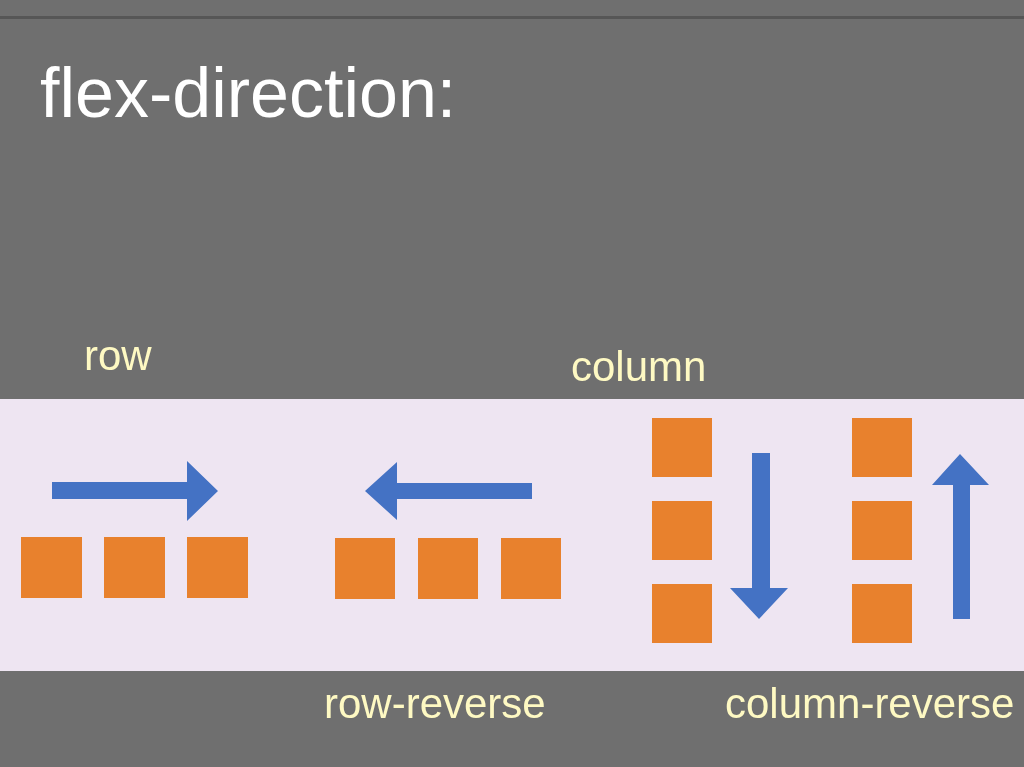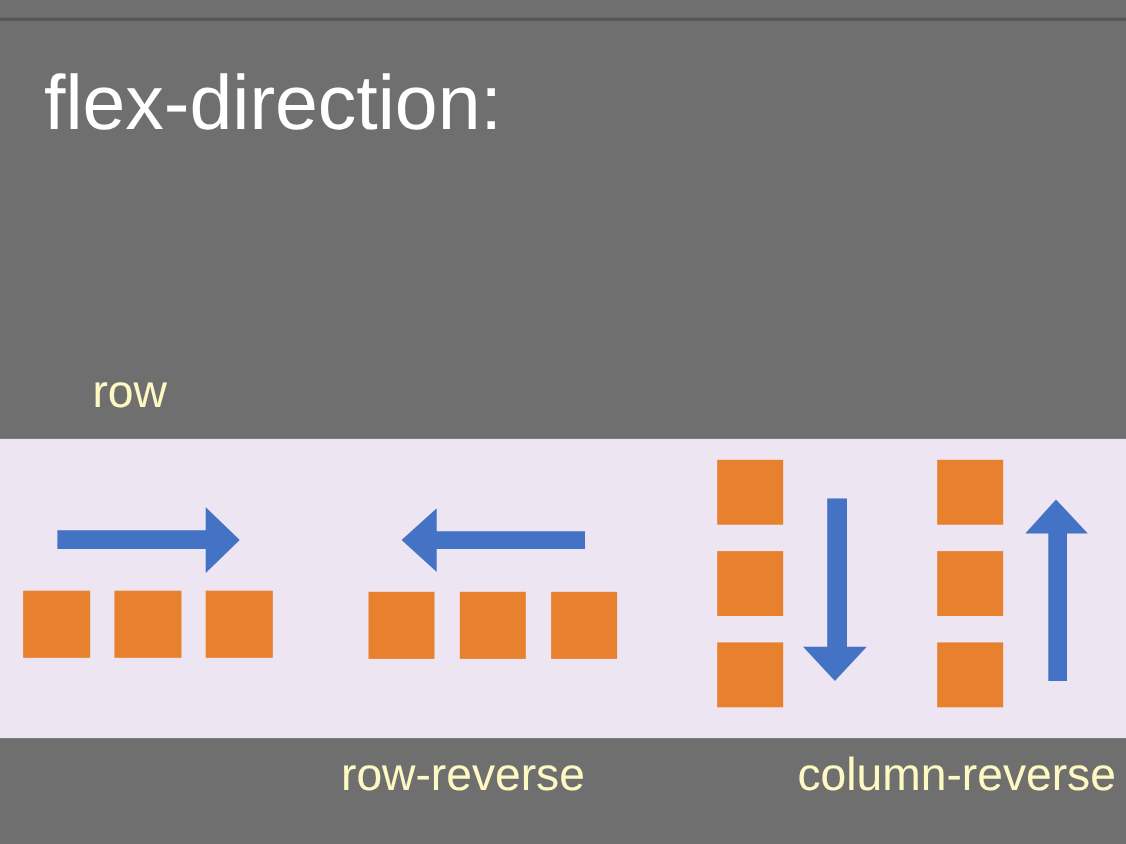--- a/index.html
+++ b/index.html
@@ -38,21 +38,21 @@
   .label {
     position: absolute;
     margin: 0;
     font-size: 42px;
     line-height: 1;
     color: #fef9c3;
     white-space: nowrap;
   }
   .label-row            { left: 84px;  top: 319px; }
   .label-column         { left: 571px; top: 330px; }
-  .label-row-reverse    { left: 310px; top: 667px; }
+  .label-row-reverse    { left: 324px; top: 667px; }
   .label-column-reverse { left: 725px; top: 667px; text-align: right; }
 
   .squares { position: absolute; display: flex; }
   .squares .sq { background: #E8812D; }
 
   .squares-row { left: 21px; top: 521px; flex-direction: row; gap: 22px; }
   .squares-row .sq { width: 61px; height: 61px; }
 
   .squares-row-reverse { left: 335px; top: 522px; flex-direction: row; gap: 23px; }
   .squares-row-reverse .sq { width: 60px; height: 61px; }
@@ -75,20 +75,21 @@
 
 <div class="slide">
   <div class="top-edge"></div>
 
   <h1 class="title" style="color: rgb(255, 255, 255);">flex-direction:</h1>
 
   <div class="band" style="background-color: rgb(238, 229, 242);"></div>
 
   <div class="label label-row">row</div>
   <div class="label label-row-reverse">row-reverse</div>
+  <div class="label label-column">column</div>
   <div class="label label-column-reverse">column-reverse</div>
 
   <svg class="arrow arrow-right" viewBox="0 0 166 60" preserveAspectRatio="none">
     <polygon points="0,21 135,21 135,0 166,30 135,60 135,38 0,38" fill="#4472C4"></polygon>
   </svg>
   <div class="squares squares-row">
     <div class="sq" style="background-color: rgb(232, 129, 45);"></div>
     <div class="sq" style="background-color: rgb(232, 129, 45);"></div>
     <div class="sq" style="background-color: rgb(232, 129, 45);"></div>
   </div>

